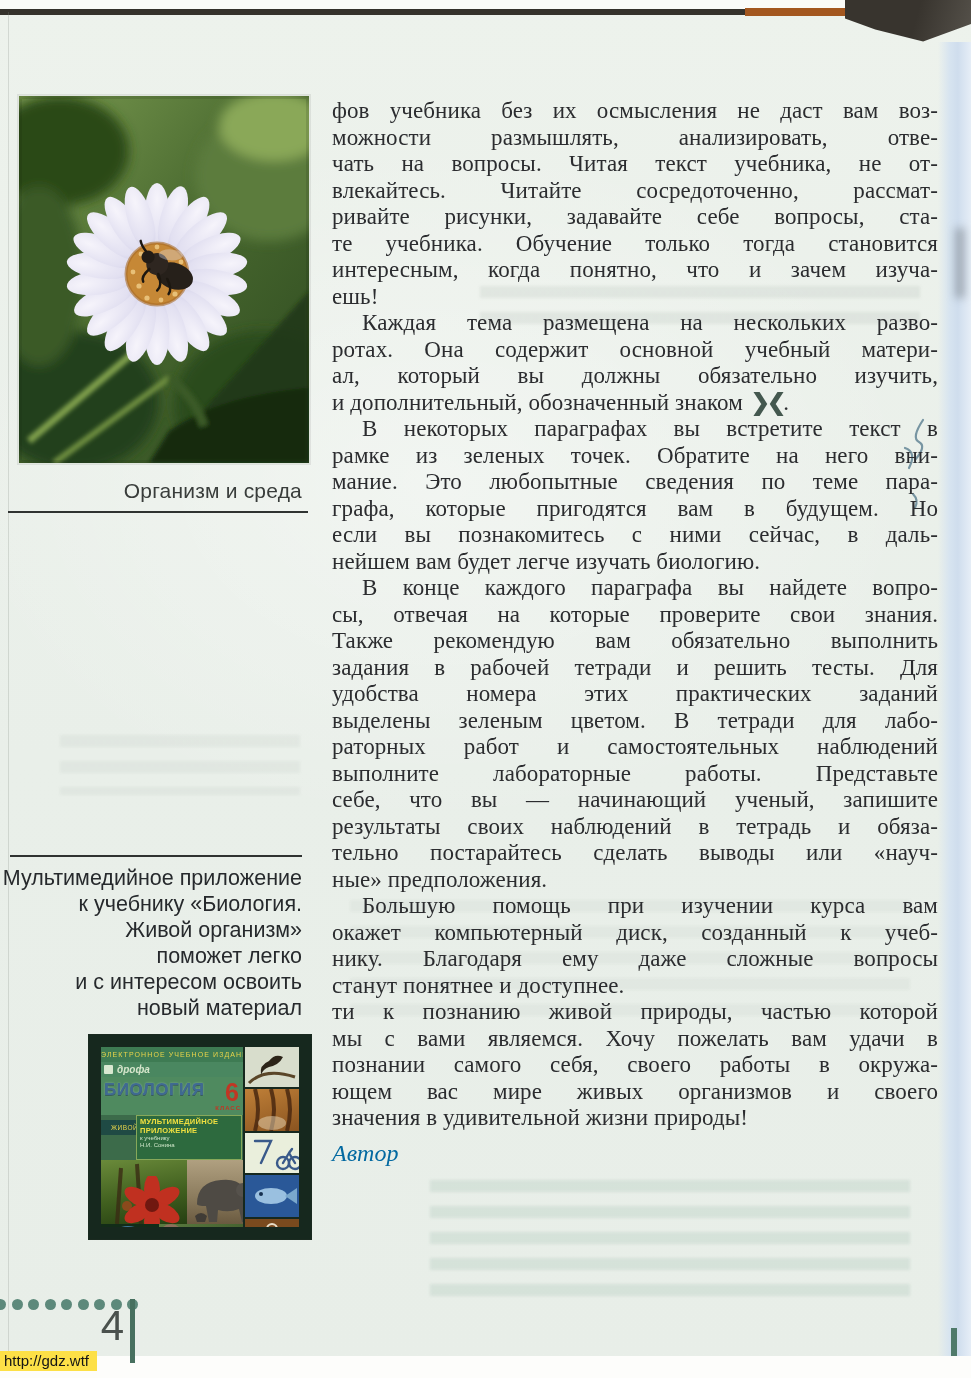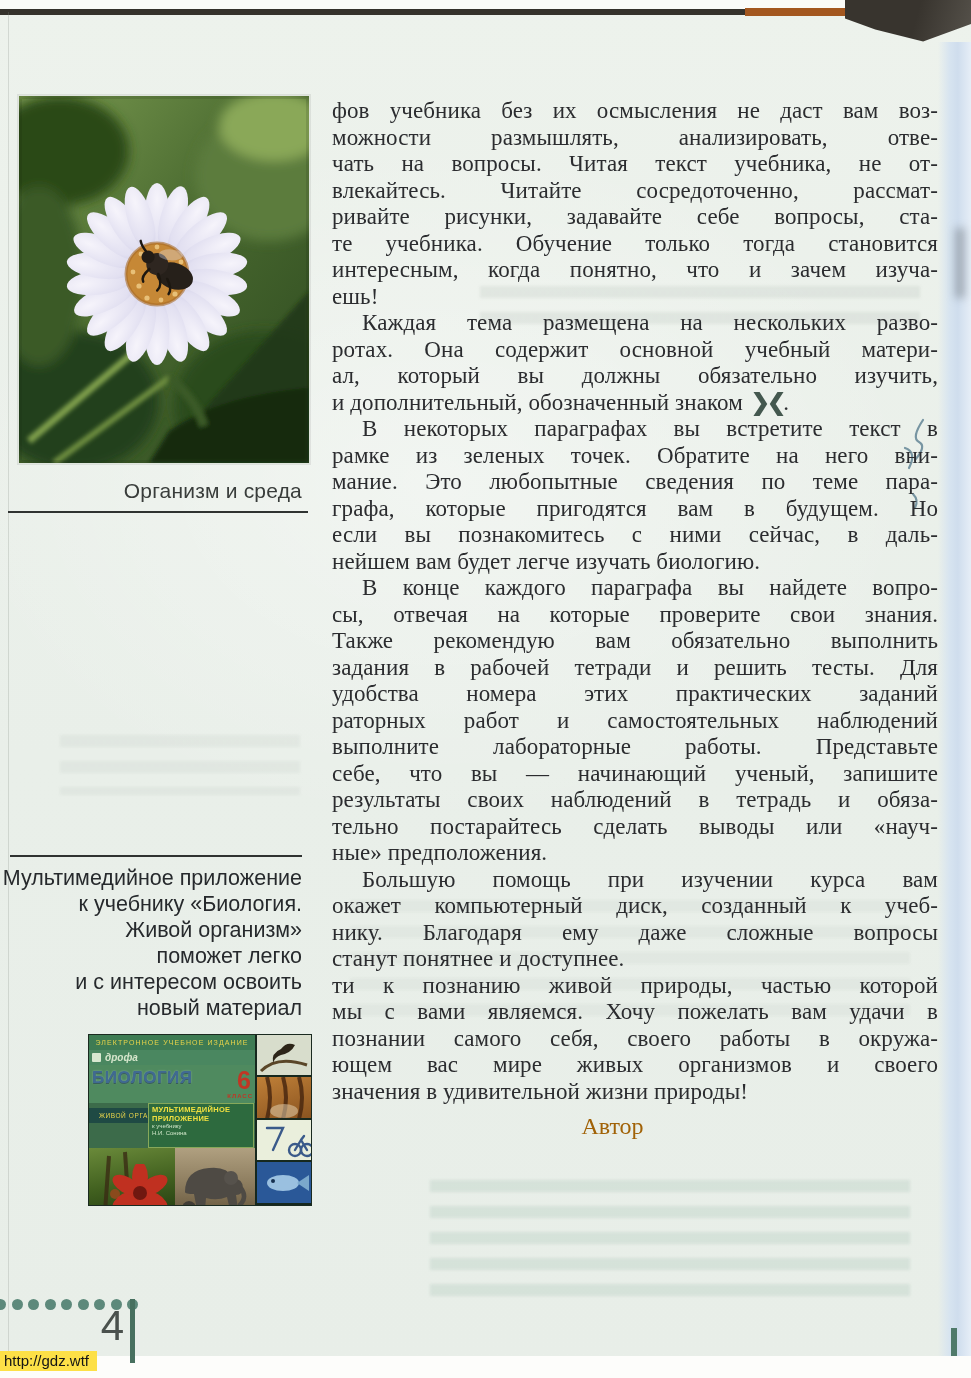--- a/index.html
+++ b/index.html
@@ -31,22 +31,22 @@
     outline:1px solid rgba(0,0,0,.07);background:#46622c;overflow:hidden}
   .caption{left:20px;top:479px;width:282px;text-align:right;
     font-size:21px;color:#393d3b;letter-spacing:.2px}
   .rule{height:2px;background:#2f3331}
   .caption-rule{left:8px;top:511px;width:300px}
   .promo-rule{left:10px;top:855px;width:292px}
   .promo{left:0;top:865px;width:302px;z-index:2}
   .promo-line{text-align:right;font-size:21.5px;line-height:26px;color:#26292c}
   .promo-line b{font-weight:normal}
   
-  .cover{left:88px;top:1034px;width:224px;height:172px;background:#16281e;
-    display:flex;gap:2px;padding:0;border:1px solid #1a2a20;box-sizing:border-box;z-index:2}
+  .cover{left:88px;top:1034px;width:224px;height:206px;background:#16281e;
+    display:flex;gap:2px;padding:12px;border:1px solid #1a2a20;box-sizing:border-box;z-index:2}
   .cov-main{position:relative;width:166px;height:100%;overflow:hidden}
   .cov-side{width:54px;display:flex;flex-direction:column;gap:2px}
   .cov-side>div{overflow:hidden;position:relative}
   .cov-strip1{height:15px;background:#3e7b53;color:#e8d44a;font-size:7px;letter-spacing:1.1px;
     text-align:center;line-height:15px;white-space:nowrap}
   .cov-strip2{height:15px;background:#4a8760;color:#d6e6cc;font-size:10px;font-style:italic;
     font-weight:bold;line-height:15px;padding-left:16px;position:relative}
   .cov-logo-sq{position:absolute;left:3px;top:3px;width:9px;height:9px;background:#d8e8d0;border-radius:1px}
   .cov-titlerow{height:38px;background:#4f8a5f;position:relative}
   .cov-title{position:absolute;left:3px;top:3px;font-size:17px;font-weight:bold;letter-spacing:.5px;
@@ -73,22 +73,22 @@
   .s-fish{height:42px;background:#2a5898}
   .s-skel{flex:1;background:#7a4a1e}
   
   .main-col{left:332px;top:98px;width:606px;z-index:2;
     font-family:"Liberation Serif",serif;color:#2b2c2f}
   .tline{font-size:23px;line-height:26.5px;text-align:justify;text-align-last:justify;
     letter-spacing:.1px;white-space:normal}
   .tline.last{text-align-last:left}
   .tline.ind{text-indent:30px}
   .sym{color:#44584f;font-weight:bold;letter-spacing:-3px;padding-left:2px}
-  .signature{margin-top:8px;padding-right:45px;text-align:center;
-    font-size:24px;color:#a16207}
+  .signature{margin-top:8px;padding-right:45px;text-align:left;
+    font-size:24px;font-style:italic;color:#0369a1}
   
   .dots{left:-5px;top:1296px;white-space:nowrap;z-index:2}
   .dot{display:inline-block;width:11px;height:11px;border-radius:50%;background:#5d897b;margin-right:5.5px}
   .folio{left:84px;top:1302px;width:40px;text-align:right;font-size:42px;color:#4a514d;z-index:2}
   .folio-bar{left:130px;top:1299px;width:5px;height:64px;background:#47705f;z-index:2}
   .watermark{left:0;top:1351px;background:#fde047;color:#141414;font-size:15px;
     padding:1px 8px 2px 4px;z-index:3}
 </style>
 </head>
 <body>
@@ -424,20 +424,21 @@
         <div class="tline">графа, которые пригодятся вам в будущем. Но</div>
         <div class="tline">если вы познакомитесь с ними сейчас, в даль-</div>
         <div class="tline last">нейшем вам будет легче изучать биологию.</div>
       </div>
       <div>
         <div class="tline ind">В конце каждого параграфа вы найдете вопро-</div>
         <div class="tline">сы, отвечая на которые проверите свои знания.</div>
         <div class="tline">Также рекомендую вам обязательно выполнить</div>
         <div class="tline">задания в рабочей тетради и решить тесты. Для</div>
         <div class="tline">удобства номера этих практических заданий</div>
+        <div class="tline">выделены зеленым цветом. В тетради для лабо-</div>
         <div class="tline">раторных работ и самостоятельных наблюдений</div>
         <div class="tline">выполните лабораторные работы. Представьте</div>
         <div class="tline">себе, что вы — начинающий ученый, запишите</div>
         <div class="tline">результаты своих наблюдений в тетрадь и обяза-</div>
         <div class="tline">тельно постарайтесь сделать выводы или «науч-</div>
         <div class="tline last">ные» предположения.</div>
       </div>
       <div>
         <div class="tline ind">Большую помощь при изучении курса вам</div>
         <div class="tline">окажет компьютерный диск, созданный к учеб-</div>

